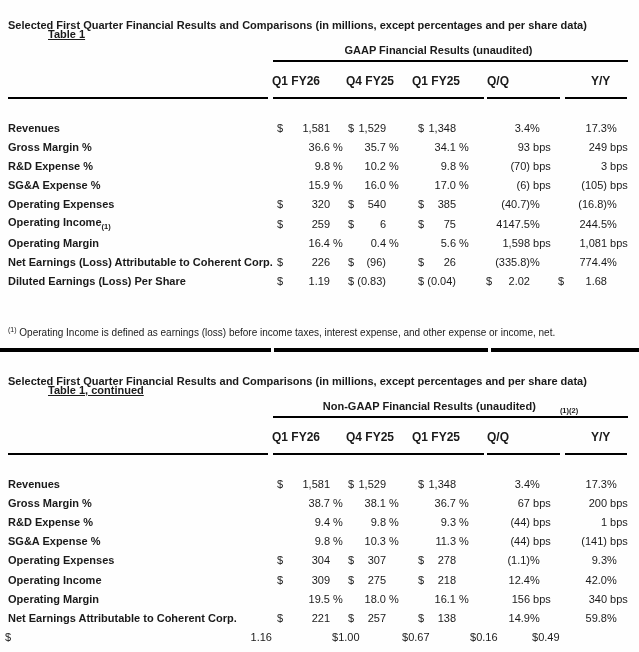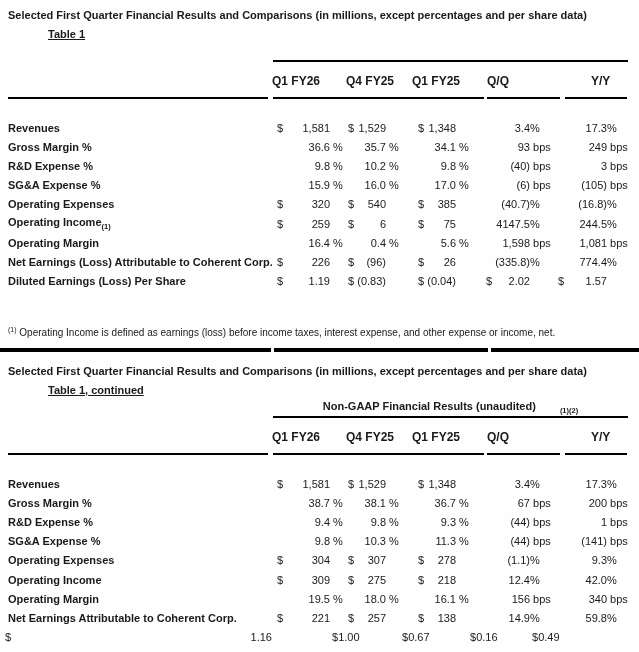--- a/index.html
+++ b/index.html
@@ -5,21 +5,21 @@
   html,body{margin:0;padding:0;}
   body{
     width:639px;height:652px;background:#ffffff;
     font-family:"Liberation Sans",sans-serif;color:#1a1a1a;
     -webkit-font-smoothing:antialiased;
   }
   .page{position:relative;width:639px;height:652px;background:#fefefe;overflow:hidden;}
 
   
   .tbl{position:absolute;left:0;width:639px;height:290px;}
-  .tbl-title{position:absolute;top:2px;left:8px;font-size:11px;font-weight:bold;white-space:nowrap;}
+  .tbl-title{position:absolute;top:12px;left:8px;font-size:11px;font-weight:bold;white-space:nowrap;}
   .tbl-label{position:absolute;top:21px;left:8px;font-size:11px;font-weight:bold;text-decoration:underline;margin-left:40px;}
   .group-head{position:absolute;top:37px;left:273px;width:355px;text-align:center;font-size:11px;font-weight:bold;white-space:nowrap;}
   .group-head sub{font-size:7.5px;margin-left:24px;}
   .rule{position:absolute;background:#000;height:1.5px;}
   .group-rule{top:53px;left:273px;width:355px;}
   .col-head{position:absolute;top:67px;font-size:12px;font-weight:bold;}
   .ch1{left:272px;width:74px;}
   .ch2{left:346px;width:56px;}
   .ch3{left:412px;width:60px;}
   .ch4{left:487px;width:73px;}
@@ -56,20 +56,21 @@
   .ts3{left:491px;width:148px;}
 </style>
 </head>
 <body>
 
 <div class="page">
 
   <section class="tbl" style="top:7px">
     <div class="tbl-title">Selected First Quarter Financial Results and Comparisons (in millions, except percentages and per share data)</div>
     <div class="tbl-label">Table 1</div>
+    <div class="group-head"><span>GAAP Financial Results (unaudited)</span><sub></sub></div>
     <div class="rule group-rule"></div>
     <div class="col-head ch1">Q1 FY26</div>
     <div class="col-head ch2">Q4 FY25</div>
     <div class="col-head ch3">Q1 FY25</div>
     <div class="col-head ch4">Q/Q</div>
     <div class="col-head ch5">Y/Y</div>
     <div class="rule hr-label"></div>
     <div class="rule hr-q"></div>
     <div class="rule hr-qq"></div>
     <div class="rule hr-yy"></div>
@@ -101,21 +102,21 @@
           <div class="suf"> bps</div>
         </div>
         <div class="row">
           <div class="rlabel"><span>R&amp;D Expense %</span></div>
           <div class="cell c1"><span class="pre"></span><span class="num">9.8</span></div>
           <div class="suf"> %</div>
           <div class="cell c2"><span class="pre"></span><span class="num">10.2</span></div>
           <div class="suf"> %</div>
           <div class="cell c3"><span class="pre"></span><span class="num">9.8</span></div>
           <div class="suf"> %</div>
-          <div class="cell c4"><span class="pre"></span><span class="num">(40)</span></div>
+          <div class="cell c4"><span class="pre"></span><span class="num">(70)</span></div>
           <div class="suf"> bps</div>
           <div class="cell c5"><span class="pre"></span><span class="num">3</span></div>
           <div class="suf"> bps</div>
         </div>
         <div class="row">
           <div class="rlabel"><span>SG&amp;A Expense %</span></div>
           <div class="cell c1"><span class="pre"></span><span class="num">15.9</span></div>
           <div class="suf"> %</div>
           <div class="cell c2"><span class="pre"></span><span class="num">16.0</span></div>
           <div class="suf"> %</div>
@@ -181,21 +182,21 @@
         <div class="row">
           <div class="rlabel"><span>Diluted Earnings (Loss) Per Share</span></div>
           <div class="cell c1"><span class="pre">$</span><span class="num">1.19</span></div>
           <div class="suf"></div>
           <div class="cell c2"><span class="pre">$</span><span class="num">(0.83)</span></div>
           <div class="suf"></div>
           <div class="cell c3"><span class="pre">$</span><span class="num">(0.04)</span></div>
           <div class="suf"></div>
           <div class="cell c4"><span class="pre">$</span><span class="num">2.02</span></div>
           <div class="suf"></div>
-          <div class="cell c5"><span class="pre">$</span><span class="num">1.57</span></div>
+          <div class="cell c5"><span class="pre">$</span><span class="num">1.68</span></div>
           <div class="suf"></div>
         </div>
       </div>
   </section>
 
   <div class="footnote"><sup>(1)</sup><span> Operating Income is defined as earnings (loss) before income taxes, interest expense, and other expense or income, net.</span></div>
 
   <div class="thick-seg ts1"></div>
   <div class="thick-seg ts2"></div>
   <div class="thick-seg ts3"></div>

